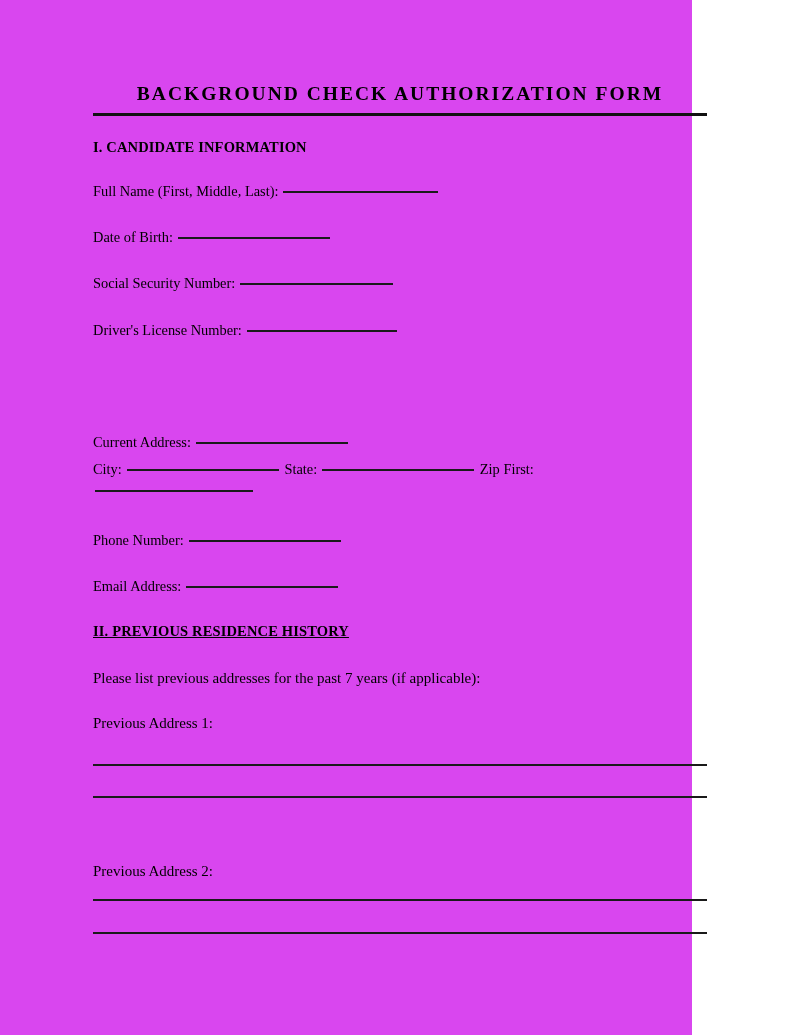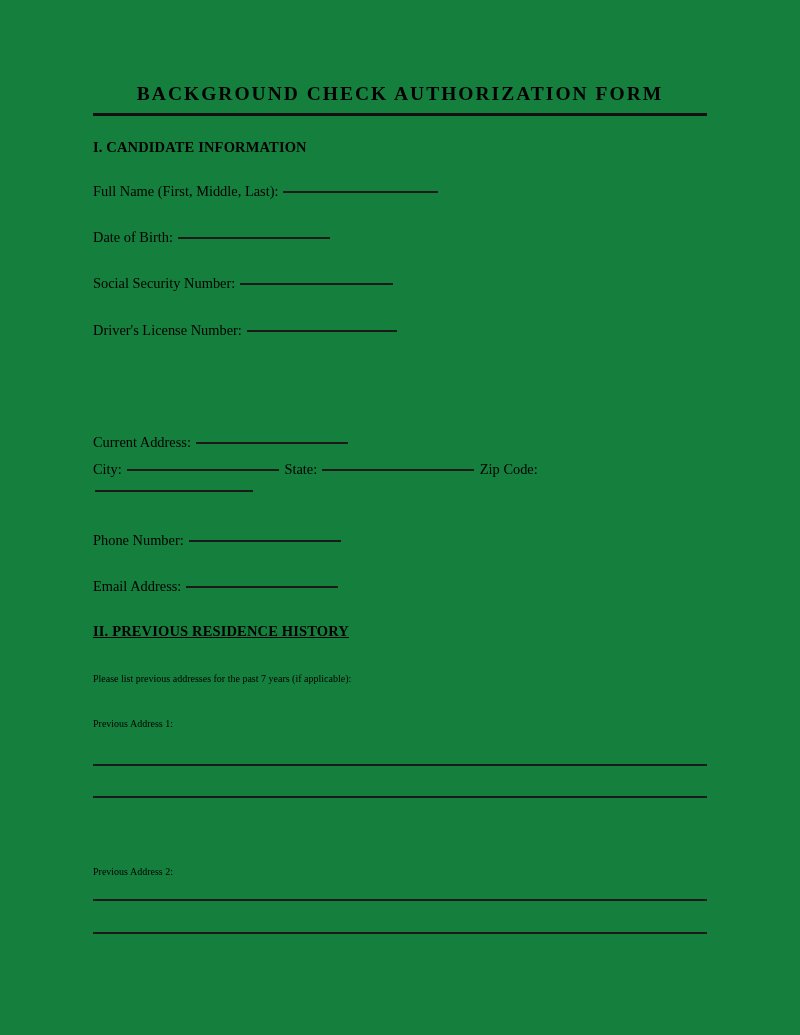--- a/index.html
+++ b/index.html
@@ -12,23 +12,23 @@
     width: 800px;
     height: 1035px;
     font-family: "Liberation Serif", "DejaVu Serif", serif;
     color: #000000;
     overflow: hidden;
     position: relative;
   }
 
   .page {
     position: relative;
-    width: 800px;
+    width: 692px;
     height: 1035px;
-    background: #15803d;
+    background: #d946ef;
     box-sizing: border-box;
     padding: 0;
   }
 
   
   .doc-title {
     position: absolute;
     left: 93px;
     top: 82px;
     width: 614px;
@@ -88,21 +88,21 @@
     height: 0;
     border-bottom: 2px solid #1a1a1a;
     margin-left: 5px;
     margin-right: 2px;
   }
 
   
   .body-text {
     position: absolute;
     left: 93px;
-    font-size: 10px;
+    font-size: 15px;
     line-height: 21px;
     white-space: nowrap;
   }
 
   
   .wide-rule {
     position: absolute;
     left: 93px;
     width: 614px;
     height: 2px;
@@ -137,21 +137,21 @@
   </div>
 
 
   <div class="field-row" style="top:432px;">
     <span class="field-label">Current Address:</span><span class="fill" style="width:152px;"></span>
   </div>
 
   <div class="field-row wrapping" style="top:459px; width:480px;">
     <span class="field-label">City:</span><span class="fill" style="width:152px;"></span>
     <span class="field-label">State:</span><span class="fill" style="width:152px;"></span>
-    <span class="field-label">Zip Code:</span><span class="fill" style="width:158px; margin-left:2px;"></span>
+    <span class="field-label">Zip First:</span><span class="fill" style="width:158px; margin-left:2px;"></span>
   </div>
 
   <div class="field-row" style="top:530px;">
     <span class="field-label">Phone Number:</span><span class="fill" style="width:152px;"></span>
   </div>
 
   <div class="field-row" style="top:576px;">
     <span class="field-label">Email Address:</span><span class="fill" style="width:152px;"></span>
   </div>
 

